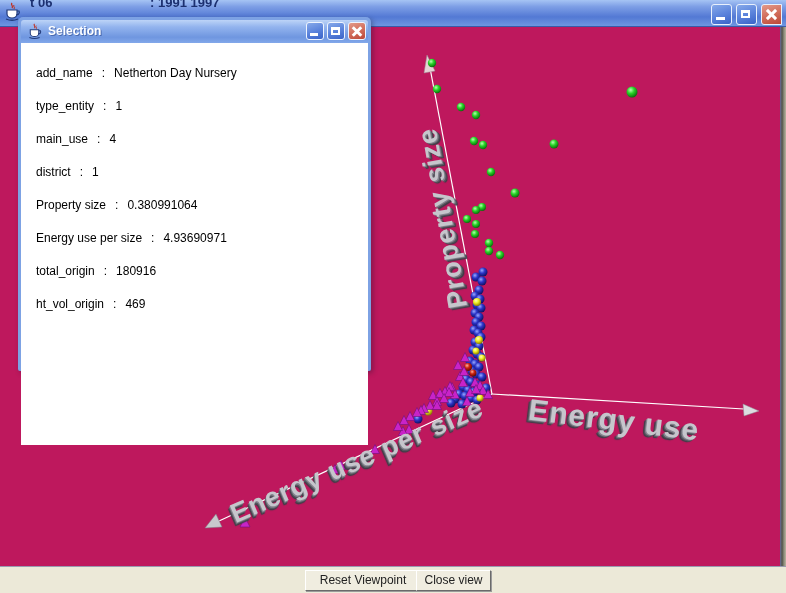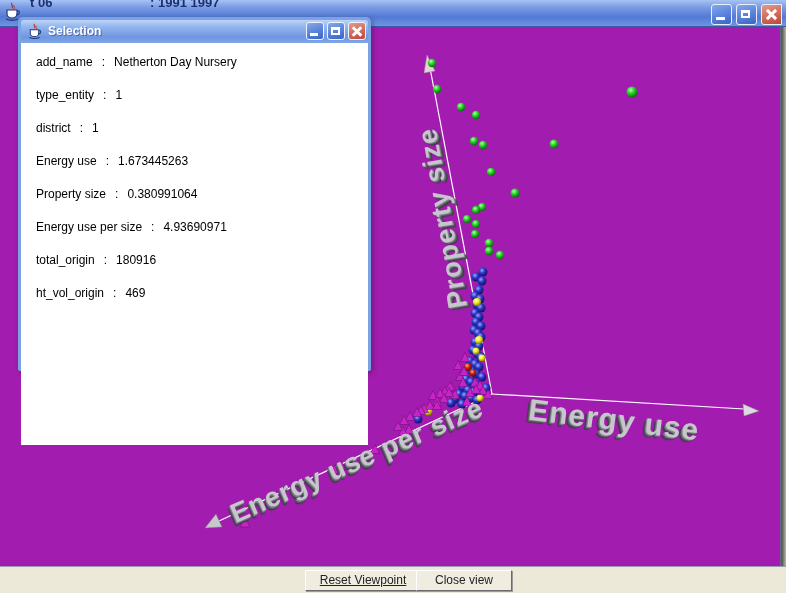--- a/index.html
+++ b/index.html
@@ -1,19 +1,19 @@
 <!DOCTYPE html>
 <html><head>
 <meta charset="utf-8">
 <style>
   html,body{margin:0;padding:0;background:#444;}
   .screen{
     position:relative;width:786px;height:593px;overflow:hidden;
     font-family:"Liberation Sans",sans-serif;
-    background:#a21caf;
+    background:#be185d;
   }
   
   .main-titlebar{
     position:absolute;left:0;top:0;width:786px;height:26px;overflow:hidden;
     background:linear-gradient(180deg,#a6c4f4 0%,#7e9fe6 25%,#5379d4 65%,#6e96e0 100%);
     border-bottom:1px solid #3a5aa8;z-index:6;
   }
   .main-java-icon{position:absolute;left:3px;top:2px;width:18px;height:20px;}
   .title-frag{position:absolute;top:-5px;font-size:13px;font-weight:bold;color:#1c3070;white-space:nowrap;}
   .tf1{left:30px;} .tf2{left:150px;}
@@ -52,37 +52,37 @@
     background:linear-gradient(180deg,#bdd4f7 0%,#93b4ee 30%,#6f96e0 75%,#82a8ea 100%);
   }
   .dialog-title{position:absolute;left:27px;top:4px;font-size:12px;font-weight:bold;color:#fff;
     text-shadow:1px 1px 0 #4a6ab0;}
   .dlg-java-icon{position:absolute;left:5px;top:3px;width:17px;height:17px;}
   .dlgbtn{position:absolute;top:2px;width:18px;height:18px;border-radius:3px;border:1px solid #eef4fe;box-sizing:border-box;cursor:pointer;}
   .dlgbtn .glyph-min{left:3px;bottom:3px;width:8px;}
   .dlgbtn .glyph-max{left:3px;top:4px;width:9px;height:8px;}
   .dlgbtn .glyph-close-a,.dlgbtn .glyph-close-b{left:2px;top:7px;width:12px;}
   .dlg-min{right:44px;} .dlg-max{right:23px;} .dlg-close{right:2px;}
-  .dialog-body{background:#fff;height:402px;box-sizing:border-box;padding:3px 0 0 15px;overflow:hidden;}
+  .dialog-body{background:#fff;height:402px;box-sizing:border-box;padding:14px 0 0 15px;overflow:hidden;}
   .field-row{height:33px;line-height:33px;font-size:12px;color:#000;white-space:nowrap;}
   .field-row .sep{margin:0 9px;}
   
   .bottom-bar{
     position:absolute;left:0;top:566px;width:786px;height:27px;z-index:6;
     background:#ece9d8;border-top:1px solid #9a9ab0;
   }
   .sw-btn{
     position:absolute;top:3px;height:21px;background:#f0ede0;
     border:1px solid;border-color:#fff #6a6a6a #6a6a6a #fff;
     box-shadow:1px 1px 0 #9a9a9a;box-sizing:border-box;
     font-family:"Liberation Sans",sans-serif;font-size:12px;color:#222;
     text-align:center;line-height:18px;cursor:pointer;
   }
-  .btn-reset{left:305px;width:116px;text-decoration:underline;}
-  .btn-closeview{left:416px;width:96px;}
+  .btn-reset{left:305px;width:116px;}
+  .btn-closeview{left:416px;width:75px;}
 </style>
 </head>
 <body>
 
 <div class="screen">
 
   <div class="main-titlebar">
     <svg class="main-java-icon" viewBox="0 0 18 20">
       <path d="M9 1 C7 3 11 4 9 6" stroke="#c03020" fill="none" stroke-width="1.3"></path>
       <path d="M11 3 C9.5 4.5 12.5 5 11 7" stroke="#c03020" fill="none" stroke-width="1"></path>
@@ -264,22 +264,22 @@
           <div class="glyph-max"></div>
         </div>
       <div class="dlgbtn red winbtn dlg-close">
           <div class="glyph-close-a"></div>
           <div class="glyph-close-b"></div>
         </div>
     </div>
     <div class="dialog-body">
       <div class="field-row"><span>add_name</span><span class="sep">:</span><span>Netherton Day Nursery</span></div>
       <div class="field-row"><span>type_entity</span><span class="sep">:</span><span>1</span></div>
+      <div class="field-row"><span>main_use</span><span class="sep">:</span><span>4</span></div>
       <div class="field-row"><span>district</span><span class="sep">:</span><span>1</span></div>
-      <div class="field-row"><span>Energy use</span><span class="sep">:</span><span>1.673445263</span></div>
       <div class="field-row"><span>Property size</span><span class="sep">:</span><span>0.380991064</span></div>
       <div class="field-row"><span>Energy use per size</span><span class="sep">:</span><span>4.93690971</span></div>
       <div class="field-row"><span>total_origin</span><span class="sep">:</span><span>180916</span></div>
       <div class="field-row"><span>ht_vol_origin</span><span class="sep">:</span><span>469</span></div>
     </div>
   </div>
 
   <div class="bottom-bar">
     <div class="sw-btn btn-reset">Reset Viewpoint</div>
     <div class="sw-btn btn-closeview">Close view</div>

